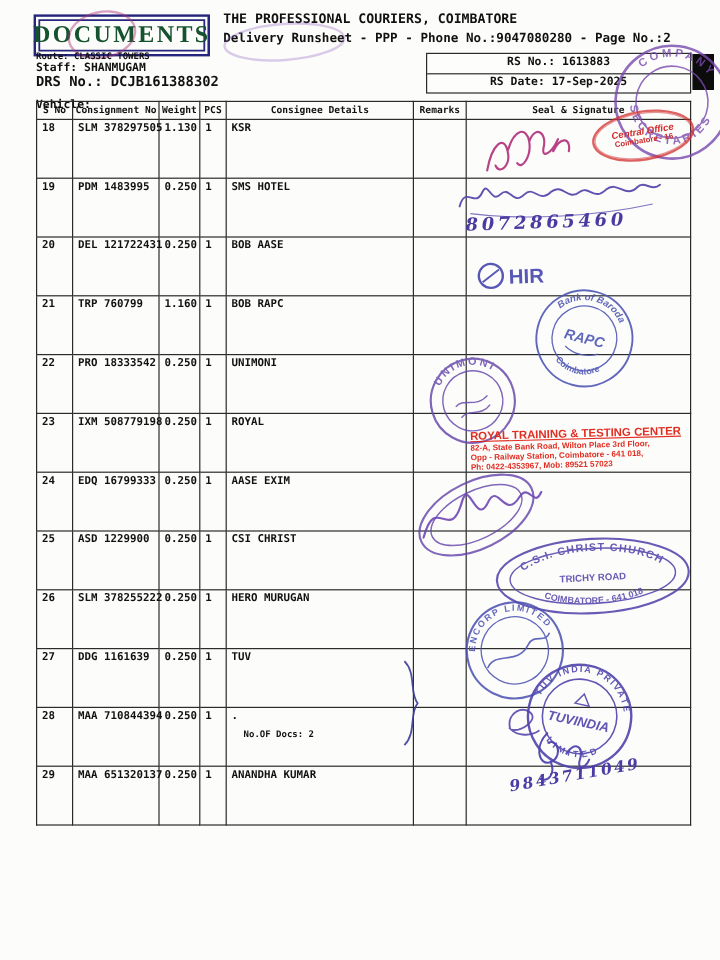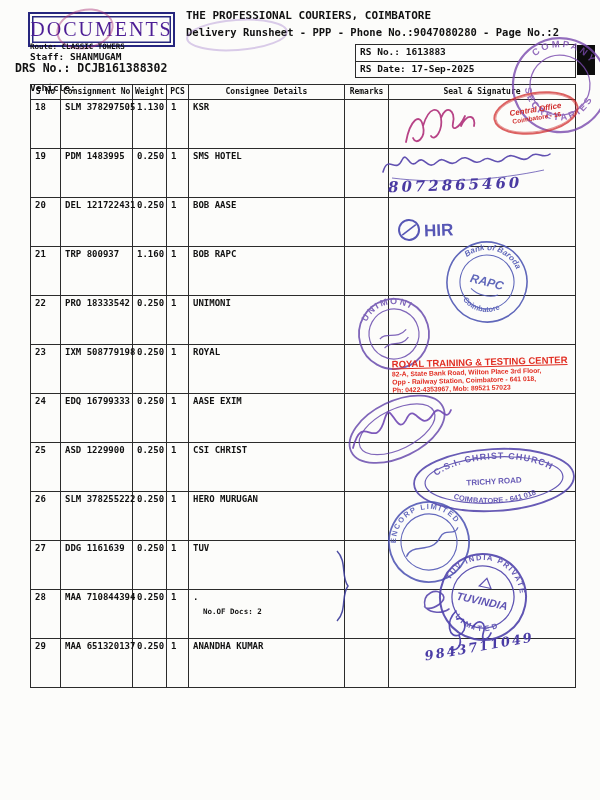--- a/index.html
+++ b/index.html
@@ -11,38 +11,38 @@
   }
 
   
   .doc-box {
     position: absolute; left: 28px; top: 12px; width: 147px; height: 35px;
     border: 2px solid #26267e;
     box-shadow: inset 0 0 0 2px #fcfcfa, inset 0 0 0 3.5px #26267e;
     display: flex; align-items: center; justify-content: center;
   }
   .doc-box-label {
-    font-family: "Liberation Serif", serif; font-weight: 400;
-    font-size: 20px; letter-spacing: 2px; color: #4c1d95;
+    font-family: "Liberation Serif", serif; font-weight: 700;
+    font-size: 20px; letter-spacing: 2px; color: #14532d;
   }
   .doc-box-ink {
     position: absolute; left: 26px; top: -5px; width: 58px; height: 40px;
     border: 2px solid rgba(170,50,120,.45); border-radius: 50%;
     transform: rotate(-12deg);
   }
 
   .title { position: absolute; left: 186px; top: 9px; font-size: 11px; font-weight: bold; white-space: nowrap; }
   .subtitle { position: absolute; left: 186px; top: 26px; font-size: 10.5px; font-weight: bold; white-space: nowrap; }
 
   .f-route   { position: absolute; left: 30px; top: 42px; font-size: 7.5px;  font-weight: bold; }
   .f-staff   { position: absolute; left: 30px; top: 51px; font-size: 9.5px;  font-weight: bold; }
-  .f-drs     { position: absolute; left: 15px; top: 61px; font-size: 11.5px; font-weight: bold; }
+  .f-drs     { position: absolute; left: 30px; top: 61px; font-size: 11.5px; font-weight: bold; }
   .f-vehicle { position: absolute; left: 30px; top: 82px; font-size: 9.5px;  font-weight: bold; }
 
-  .rs-box { position: absolute; left: 355px; top: 44px; width: 221px; border: 1px solid #2b2b2b; background: rgba(255,255,255,.4); }
+  .rs-box { position: absolute; left: 355px; top: 44px; width: 221px; border: 1px solid #2b2b2b; background: rgba(255,255,255,.4); text-align: center; }
   .rs-row { font-size: 9.5px; font-weight: bold; padding: 1px 4px; height: 16px; white-space: nowrap; }
   .rs-row.second { border-top: 1px solid #2b2b2b; }
   .black-square { position: absolute; left: 577px; top: 45px; width: 18px; height: 30px; background: #0c0c0c; }
 
   
   .sheet { position: absolute; left: 30px; top: 84px; width: 545px; border-collapse: collapse; table-layout: fixed; }
   .sheet th, .sheet td { border: 1px solid #2b2b2b; font-weight: bold; vertical-align: top; }
   .sheet th { font-size: 8px; text-align: center; padding: 2px 2px; height: 15px; white-space: nowrap; overflow: hidden; }
   .sheet td { font-size: 9px; padding: 2px 0 0 4px; white-space: nowrap; }
   .sheet tbody tr { height: 49px; }
@@ -163,21 +163,21 @@
           <td>20</td>
           <td>DEL 121722431</td>
           <td>0.250</td>
           <td>1</td>
           <td>BOB AASE</td>
           <td></td>
           <td></td>
         </tr>
       <tr class="r3">
           <td>21</td>
-          <td>TRP 800937</td>
+          <td>TRP 760799</td>
           <td>1.160</td>
           <td>1</td>
           <td>BOB RAPC</td>
           <td></td>
           <td></td>
         </tr>
       <tr class="r4">
           <td>22</td>
           <td>PRO 18333542</td>
           <td>0.250</td>

